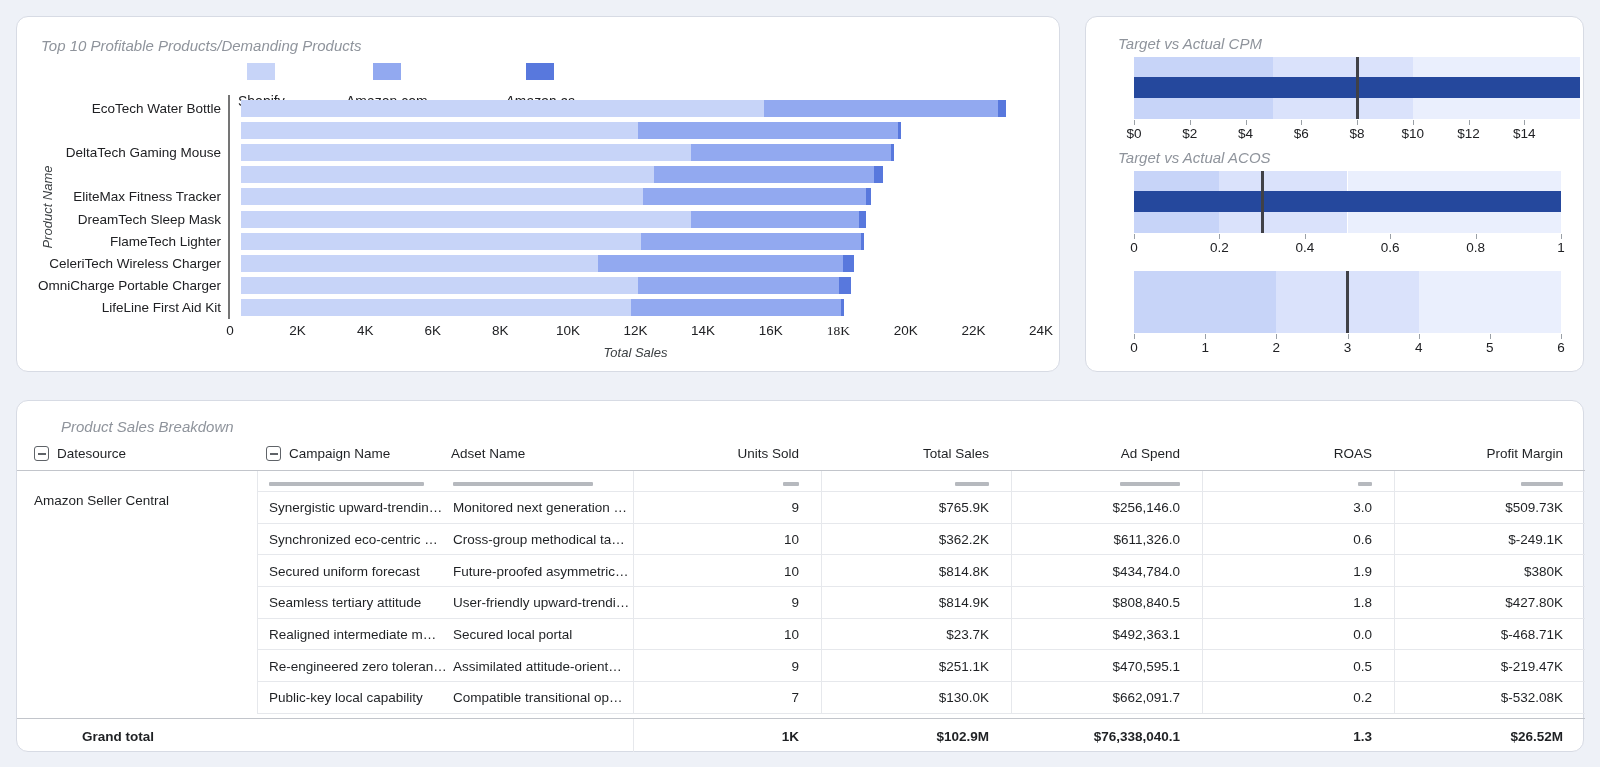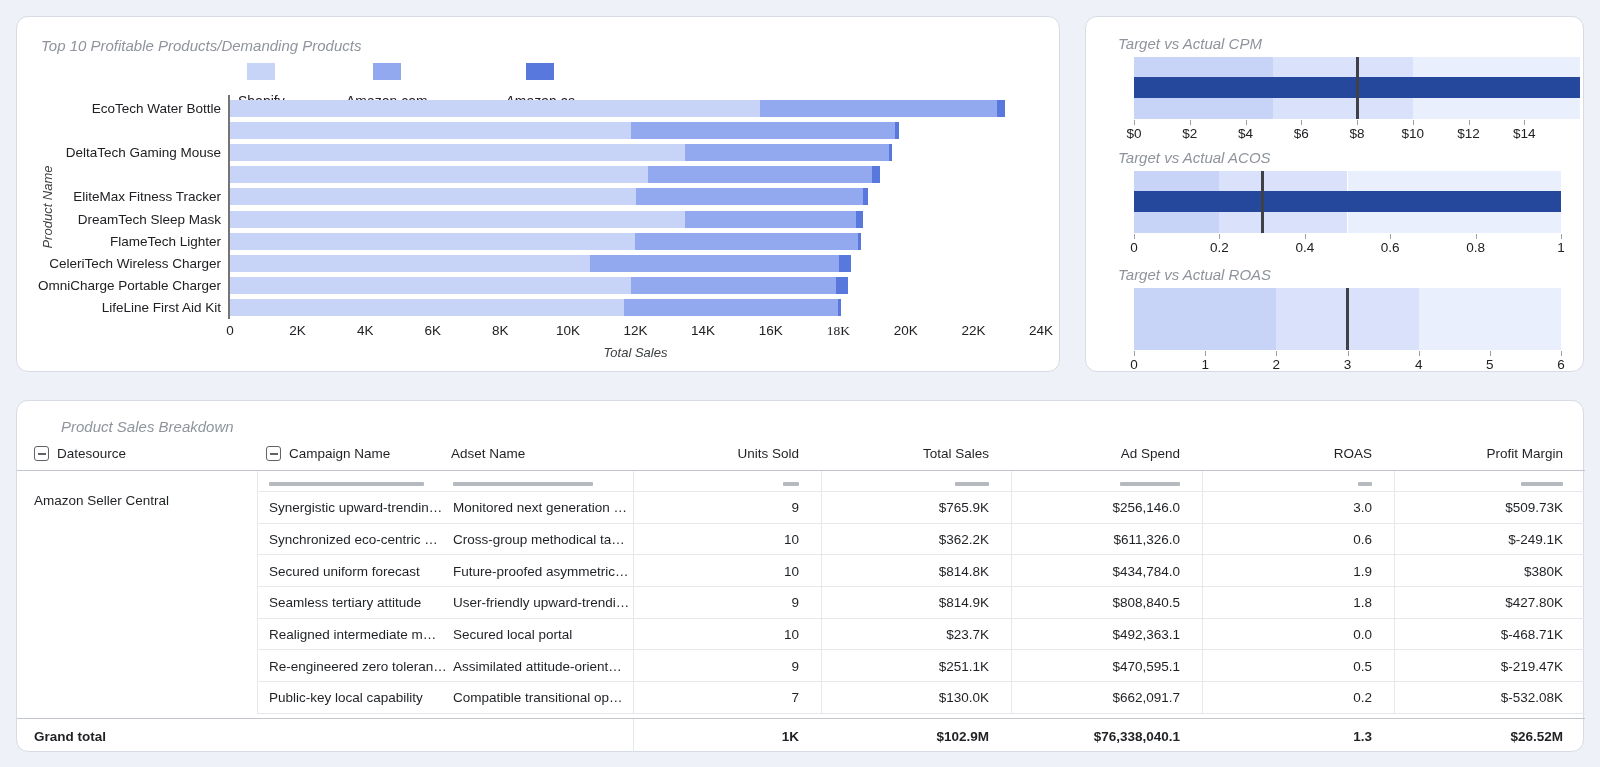--- a/index.html
+++ b/index.html
@@ -11,21 +11,21 @@
   #card-table{left:16px;top:400px;width:1568px;height:352px;}
   .chart-title{font:italic 15px "Liberation Sans",sans-serif;color:#8f949c;white-space:nowrap;}
 
   
   #bar-title{position:absolute;left:24px;top:20px;}
   #bar-legend{position:absolute;left:0;top:46px;width:100%;height:20px;}
   .legend-item{position:absolute;display:flex;align-items:center;gap:13px;font-size:14px;color:#202124;flex-direction:column;}
   .legend-swatch{width:28px;height:17px;display:inline-block;}
   #bar-rows{position:absolute;left:0;top:80px;width:1024px;}
   .bar-row{display:flex;align-items:center;height:22.2px;}
-  .bar-label{width:204px;padding-right:7px;text-align:right;font-size:13.5px;color:#202124;white-space:nowrap;flex:none;}
+  .bar-label{width:204px;padding-right:20px;text-align:right;font-size:13.5px;color:#202124;white-space:nowrap;flex:none;}
   .bar-track{position:relative;flex:1;height:17px;display:flex;}
   .bar-seg{height:17px;flex:none;}
   #bar-axis-line{position:absolute;left:211px;top:78px;width:2px;height:224px;background:#757575;}
   #bar-xticks{position:absolute;left:213px;top:306px;width:811px;height:16px;}
   .xtick{position:absolute;transform:translateX(-50%);font-size:13.5px;color:#202124;white-space:nowrap;}
   #bar-xlabel{position:absolute;left:213px;top:328px;width:811px;text-align:center;font:italic 13px "Liberation Sans",sans-serif;color:#3c4043;}
   #bar-ylabel{position:absolute;left:30px;top:190px;transform:translate(-50%,-50%) rotate(-90deg);font:italic 13px "Liberation Sans",sans-serif;color:#3c4043;white-space:nowrap;}
 
   
   .bullet{position:absolute;left:0;width:100%;}
@@ -47,21 +47,21 @@
   #group-col{position:absolute;left:0;top:70px;width:241px;height:243px;border-right:1px solid #e6e8ec;box-sizing:border-box;}
   #group-value{position:absolute;left:17px;top:22px;font-size:13.5px;color:#1f2124;white-space:nowrap;}
   #clipped-row{position:absolute;left:241px;top:70px;width:1327px;height:21px;border-bottom:1px solid #e6e8ec;box-sizing:border-box;overflow:hidden;}
   .sliver{position:absolute;top:11px;height:3.5px;background:#a9adb3;border-radius:1px;opacity:.85;}
   #trows{position:absolute;left:241px;top:91px;width:1327px;}
   .trow{position:relative;height:31.7px;border-bottom:1px solid #e6e8ec;box-sizing:border-box;font-size:13.5px;color:#1f2124;}
   .td{position:absolute;top:50%;transform:translateY(-50%);white-space:nowrap;}
   .vline{position:absolute;top:70px;width:1px;height:243px;background:#e6e8ec;}
   #vline-total{position:absolute;left:616px;top:317px;width:1px;height:34px;background:#e6e8ec;}
   #total-row{position:absolute;left:0;top:317px;width:1568px;height:35px;border-top:1px solid #c2c5cb;box-sizing:border-box;font-size:13.5px;font-weight:bold;color:#1f2124;}
-  #total-row .td{font-weight:bold;}
+  #total-row .td{font-weight:bold;margin-left:48px;}
   .r{text-align:right;}
 </style>
 </head>
 <body>
 
 <div class="page">
 
   <section class="card" id="card-bar">
     <div class="chart-title" id="bar-title">Top 10 Profitable Products/Demanding Products</div>
     <div id="bar-legend">
@@ -227,21 +227,20 @@
           <span class="b-ticklabel" style="left: 40%;">0.4</span>
           <span class="b-tickmark" style="left: 60%;"></span>
           <span class="b-ticklabel" style="left: 60%;">0.6</span>
           <span class="b-tickmark" style="left: 80%;"></span>
           <span class="b-ticklabel" style="left: 80%;">0.8</span>
           <span class="b-tickmark" style="left: 100%;"></span>
           <span class="b-ticklabel" style="left: 100%;">1</span>
         </div>
       </div>
       <div class="bullet" style="top: 249px;">
-        <div class="b-title">Target vs Actual ROAS</div>
         <div class="b-track" style="width: 427px;">
           <div class="b-band" style="left: 0%; width: 33.3333%; background: rgb(199, 212, 248);"></div>
           <div class="b-band" style="left: 33.3333%; width: 33.3333%; background: rgb(218, 226, 251);"></div>
           <div class="b-band" style="left: 66.6667%; width: 33.3333%; background: rgb(234, 239, 253);"></div>
           <div class="b-target" style="left: calc(50% - 1.5px); background: rgb(64, 65, 71);"></div>
         </div>
         <div class="b-axis" style="width: 427px;">
           <span class="b-tickmark" style="left: 0%;"></span>
           <span class="b-ticklabel" style="left: 0%;">0</span>
           <span class="b-tickmark" style="left: 16.6667%;"></span>

